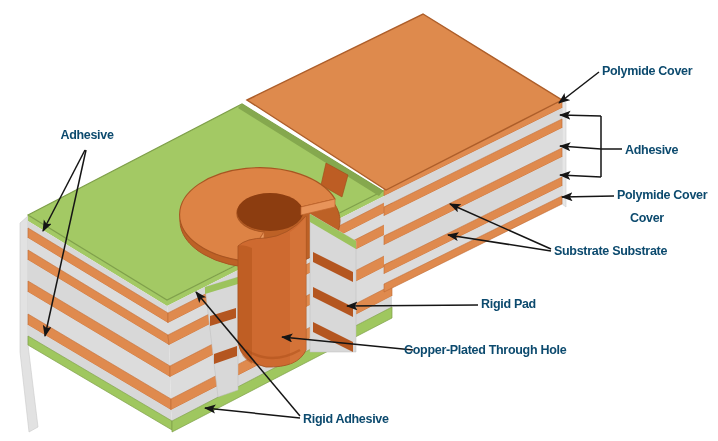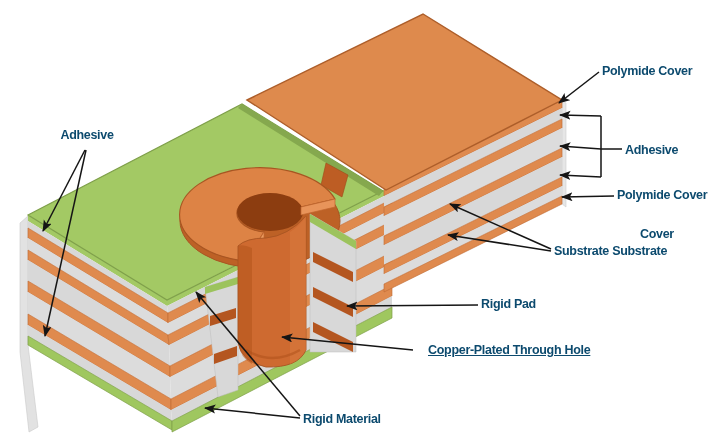--- a/index.html
+++ b/index.html
@@ -125,18 +125,18 @@
     <path d="M413,350 L282,337" marker-end="url(#ah)"></path>
     <path d="M300,416 L196,292" marker-end="url(#ah)"></path>
     <path d="M300,418 L205,408" marker-end="url(#ah)"></path>
   </g>
 </svg>
 
 <div class="lbl center" style="left:87px;top:128px;">Adhesive</div>
 <div class="lbl" style="left:602px;top:64px;">Polymide Cover</div>
 <div class="lbl" style="left:625px;top:143px;">Adhesive</div>
 <div class="lbl" style="left:617px;top:188px;">Polymide Cover</div>
-<div class="lbl" style="left:630px;top:227px;margin-left:10px;">Cover</div>
+<div class="lbl" style="left:630px;top:211px;">Cover</div>
 <div class="lbl" style="left:554px;top:244px;">Substrate Substrate</div>
 <div class="lbl" style="left:481px;top:297px;">Rigid Pad</div>
-<div class="lbl" style="left:428px;top:343px;text-decoration:underline;">Copper-Plated Through Hole</div>
-<div class="lbl" style="left:303px;top:412px;">Rigid Material</div>
+<div class="lbl" style="left:404px;top:343px;">Copper-Plated Through Hole</div>
+<div class="lbl" style="left:303px;top:412px;">Rigid Adhesive</div>
 </div>
 
 </body></html>

